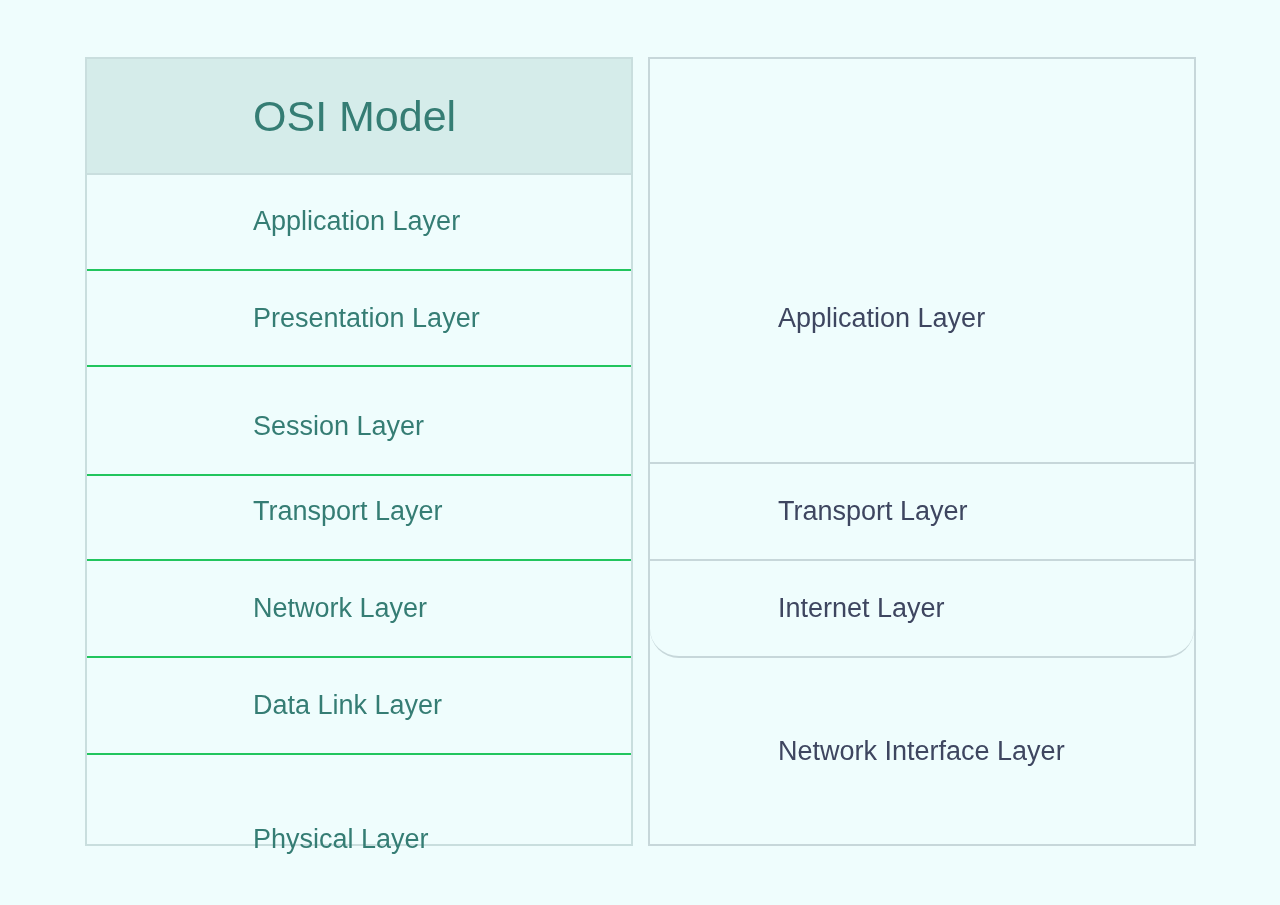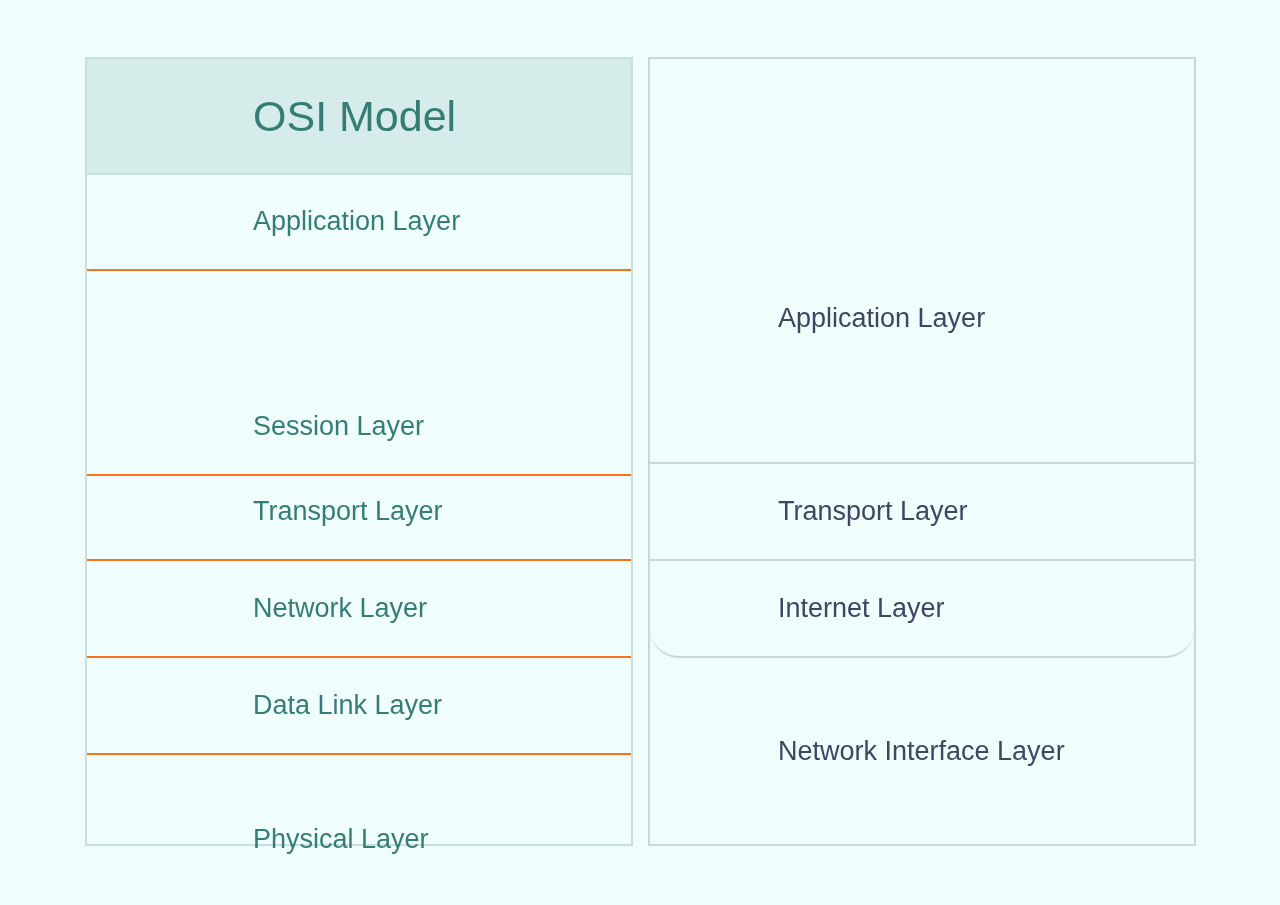--- a/index.html
+++ b/index.html
@@ -26,39 +26,42 @@
     display: flex; align-items: center;
     font-size: 43px; font-weight: 500;
   }
   .osi .head { background: #d5ecea; color: #357d74; }
   .tcp .head { background: #d8e4e6; color: #3e4660; border-bottom-color: #c7d7da; }
   .osi .head span { margin-left: 166px; }
   .tcp .head span { margin-left: 128px; }
   .cell {
     position: absolute; left: 0; right: 0;
     box-sizing: border-box;
-    border-bottom: 2px solid #f97316;
+    border-bottom: 2px solid #22c55e;
     display: flex; align-items: center;
     font-size: 27px;
   }
   .cell.last { border-bottom: none; }
   .osi .cell { color: #357d74; }
   .osi .cell span { margin-left: 166px; }
   .tcp .cell { color: #3e4660; border-bottom-color: #c7d7da; }
   .tcp .cell span { margin-left: 128px; }
 </style>
 </head>
 <body>
 
 <div class="col osi">
   <div class="head">
     <span>OSI Model</span>
   </div>
   <div class="cell" style="top:115px;height:97px;">
     <span>Application Layer</span>
+  </div>
+  <div class="cell" style="top:212px;height:96px;">
+    <span>Presentation Layer</span>
   </div>
   <div class="cell" style="top:320px;height:97px;">
     <span>Session Layer</span>
   </div>
   <div class="cell" style="top:405px;height:97px;">
     <span>Transport Layer</span>
   </div>
   <div class="cell" style="top:502px;height:97px;">
     <span>Network Layer</span>
   </div>

